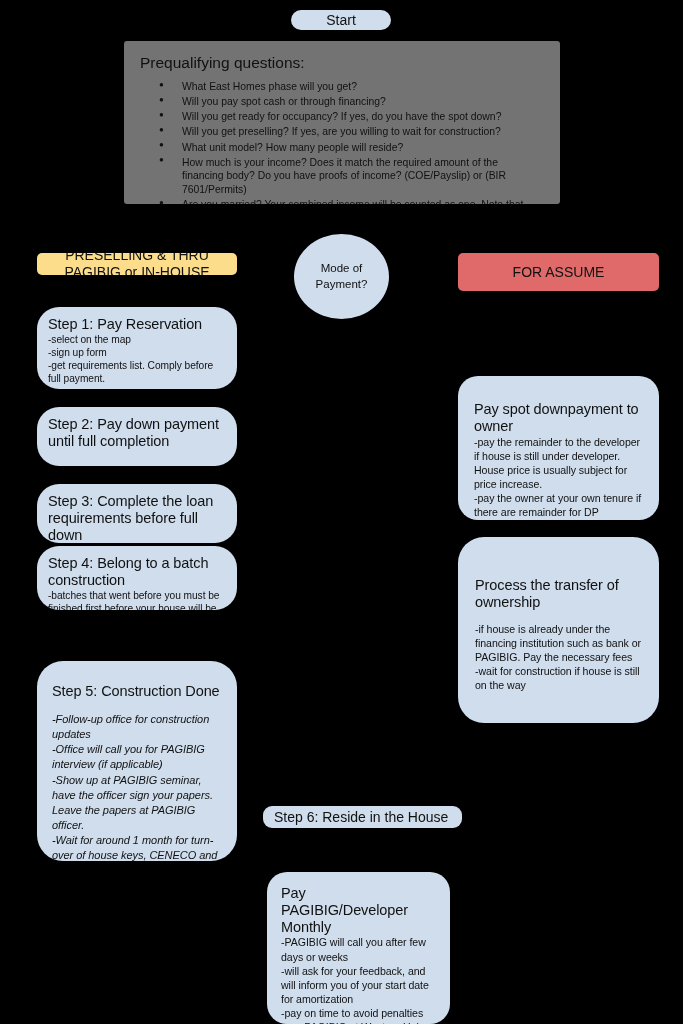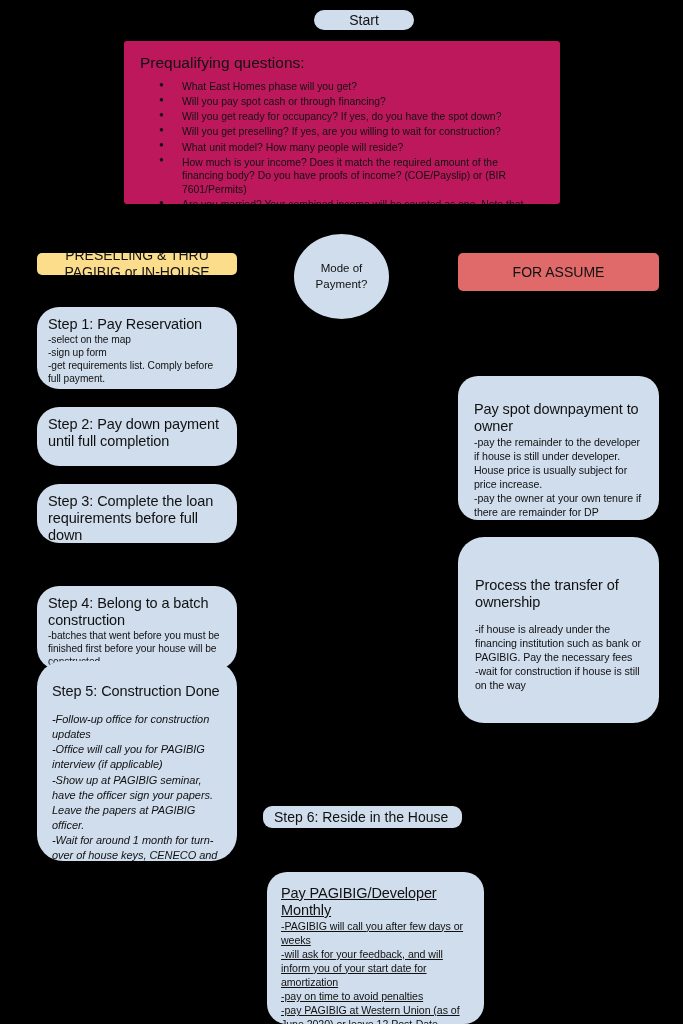--- a/index.html
+++ b/index.html
@@ -71,27 +71,26 @@
   }
   .pad {
     padding: 9px 11px 8px 11px;
   }
 
   
   #start {
     left: 291px; top: 10px; width: 100px; height: 20px;
     font-size: 14px;
     line-height: 20px;
-    margin-left: 23px;
   }
 
   
   #prequal {
     left: 124px; top: 41px; width: 436px; height: 163px;
-    background: #be185d;
+    background: #737373;
     border-radius: 3px;
     padding: 13px 26px 0 16px;
   }
   #prequal .heading {
     font-size: 15.5px;
     margin: 0 0 8px 0;
   }
   #prequal ul {
     margin: 0;
     padding-left: 42px;
@@ -133,36 +132,35 @@
     border-radius: 5px;
     display: flex; align-items: center; justify-content: center;
     text-align: center;
     font-size: 14px;
   }
 
   
   #step1 { left: 37px; top: 307px; width: 200px; height: 82px; }
   #step2 { left: 37px; top: 407px; width: 200px; height: 59px; }
   #step3 { left: 37px; top: 484px; width: 200px; height: 59px; }
-  #step4 { left: 37px; top: 586px; width: 200px; height: 84px; }
+  #step4 { left: 37px; top: 546px; width: 200px; height: 64px; }
   #step5 { left: 37px; top: 661px; width: 200px; height: 200px; border-radius: 26px; padding: 22px 15px 10px 15px; }
   #step5 .title { margin-bottom: 12px; }
 
   #step6 {
     left: 263px; top: 806px; width: 199px; height: 22px;
     border-radius: 9px;
     display: flex; align-items: center;
     padding-left: 11px;
     font-size: 14px;
   }
   #pagibig-monthly {
-    left: 267px; top: 872px; width: 217px; height: 152px;
+    left: 267px; top: 872px; width: 183px; height: 152px;
     border-radius: 20px;
     padding: 13px 14px 0 14px;
-    text-decoration: underline;
   }
 
   
   #spot-dp {
     left: 458px; top: 352px; width: 201px; height: 144px;
     border-radius: 20px;
     padding: 25px 16px 8px 16px;
     margin-top: 24px;
   }
   #transfer {

